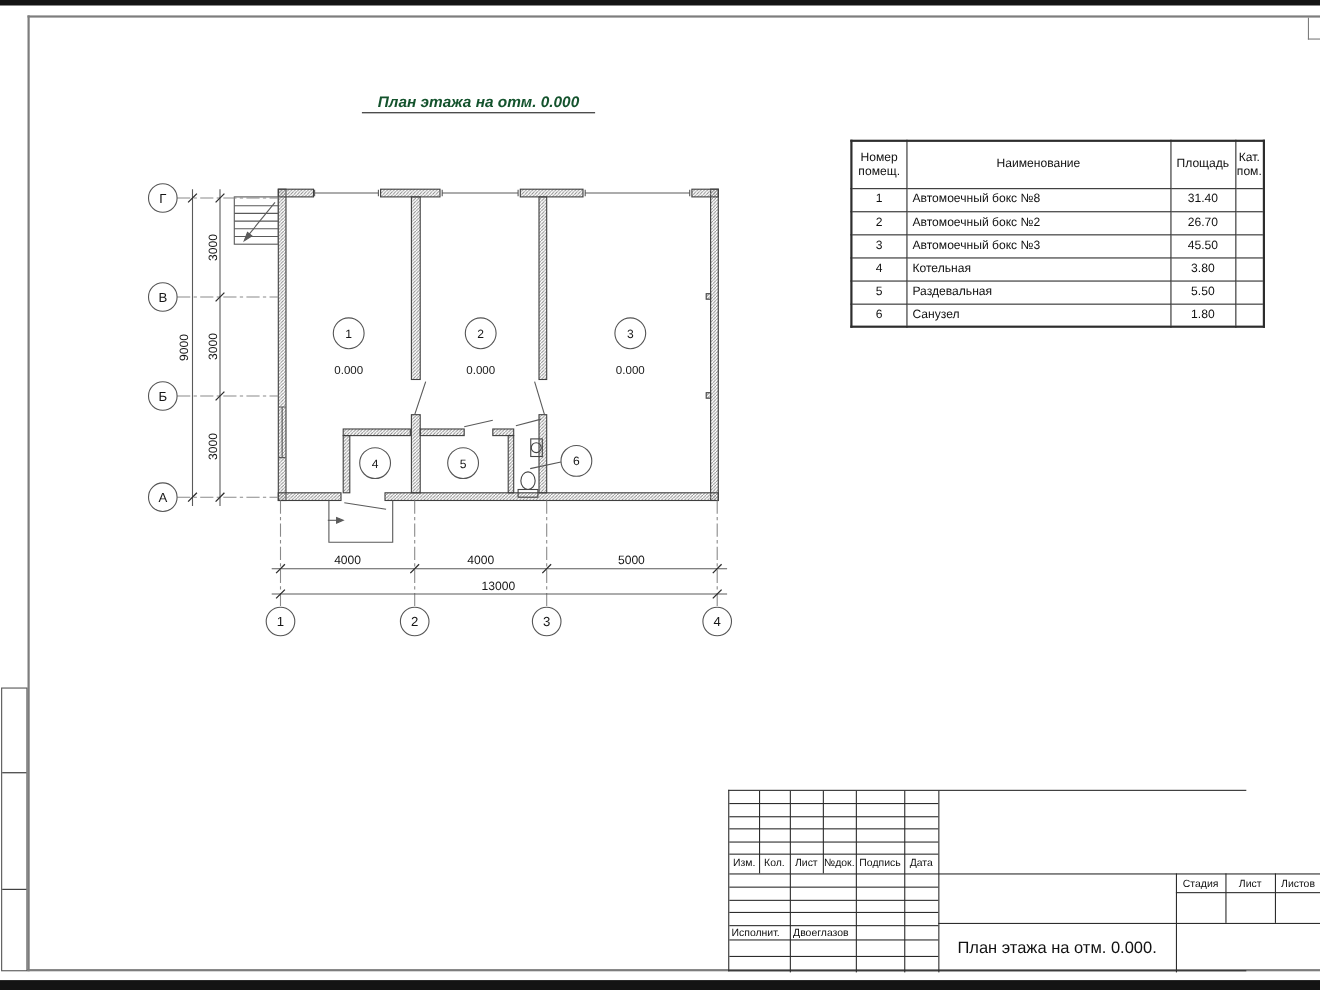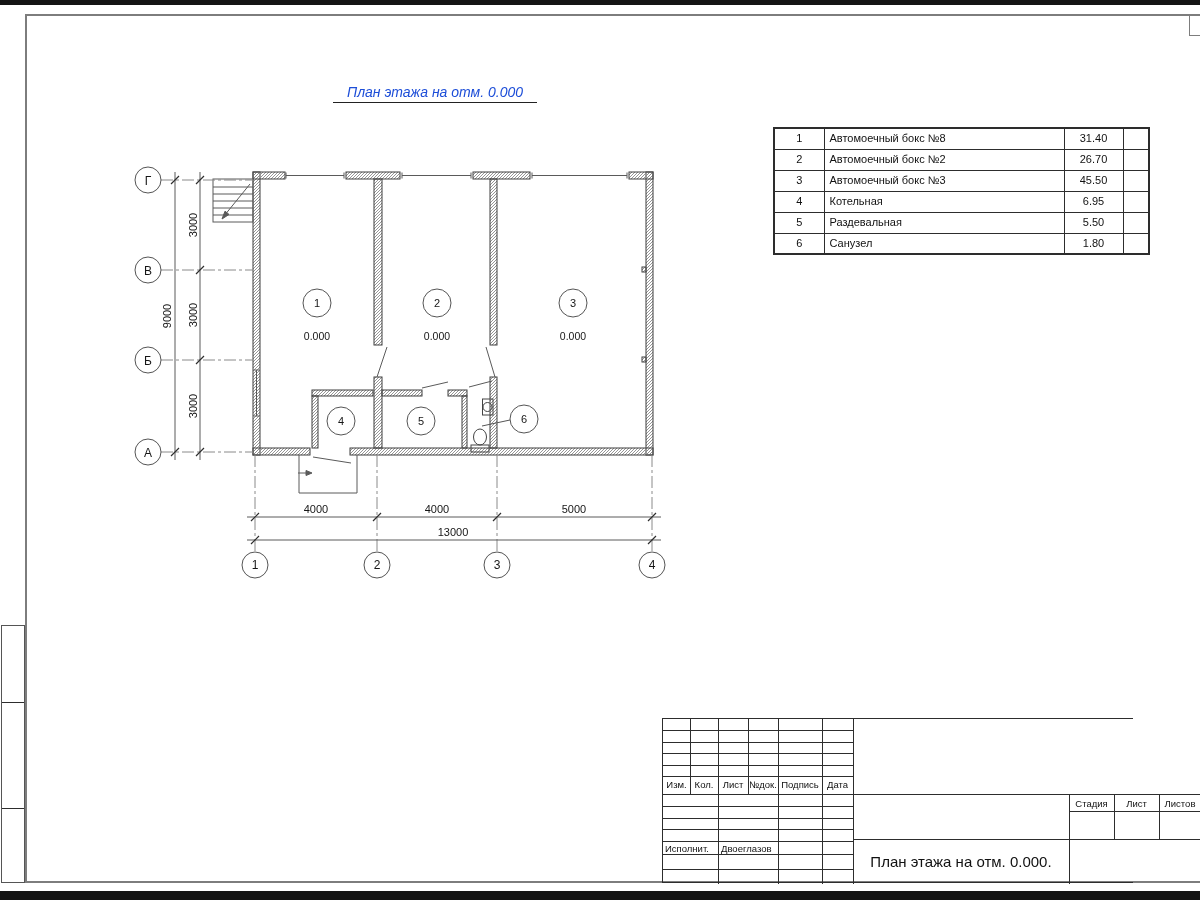--- a/index.html
+++ b/index.html
@@ -5,22 +5,22 @@
   html,body{margin:0;padding:0;background:#fff}
   .sheet{position:relative;width:1200px;height:900px;background:#ffffff;
          font-family:"Liberation Sans",sans-serif;overflow:hidden;color:#111}
   .strip{position:absolute;left:0;width:1200px;background:#141414}
   
   .fl{position:absolute;background:#7d7d7d}
   
   .hl{position:absolute;height:1px;background:#2d2d2d}
   .vl{position:absolute;width:1px;background:#2d2d2d}
   
-  .draw-title{position:absolute;text-align:center;font-style:italic;font-weight:normal;
-              font-size:14px;color:#1d4ed8;white-space:nowrap}
+  .draw-title{position:absolute;text-align:center;font-style:italic;font-weight:bold;
+              font-size:14px;color:#14532d;white-space:nowrap}
   .draw-title span{display:inline-block;border-bottom:1.5px solid #222;padding:0 14px 2px 14px}
   
   .expl{position:absolute;left:773px;top:127px;border-collapse:collapse;table-layout:fixed;
         border:2px solid #2d2d2d;font-size:11px;color:#111}
   .expl td,.expl th{border:1px solid #2d2d2d;font-weight:normal;padding:0;overflow:hidden;
         font-size:11px;line-height:1.15;text-align:center;vertical-align:middle}
   .expl .name{text-align:left;padding-left:5px}
   .expl .totlab{text-align:right;padding-right:8px}
   
   .tb{position:absolute;left:662px;top:718px;width:471px;height:165px;
@@ -58,20 +58,26 @@
 
 
   <table class="expl">
     <colgroup>
         <col style="width:50px">
         <col style="width:240px">
         <col style="width:59px">
         <col style="width:26px">
       </colgroup>
     <tbody>
+        <tr style="height:43px">
+      <th>Номер помещ.</th>
+      <th>Наименование</th>
+      <th>Площадь</th>
+      <th>Кат. пом.</th>
+    </tr>
     <tr style="height:21px">
       <td>1</td>
       <td class="name">Автомоечный бокс №8</td>
       <td>31.40</td>
       <td></td>
     </tr>
     <tr style="height:21px">
       <td>2</td>
       <td class="name">Автомоечный бокс №2</td>
       <td>26.70</td>
@@ -79,21 +85,21 @@
     </tr>
     <tr style="height:21px">
       <td>3</td>
       <td class="name">Автомоечный бокс №3</td>
       <td>45.50</td>
       <td></td>
     </tr>
     <tr style="height:21px">
       <td>4</td>
       <td class="name">Котельная</td>
-      <td>6.95</td>
+      <td>3.80</td>
       <td></td>
     </tr>
     <tr style="height:21px">
       <td>5</td>
       <td class="name">Раздевальная</td>
       <td>5.50</td>
       <td></td>
     </tr>
     <tr style="height:21px">
       <td>6</td>

